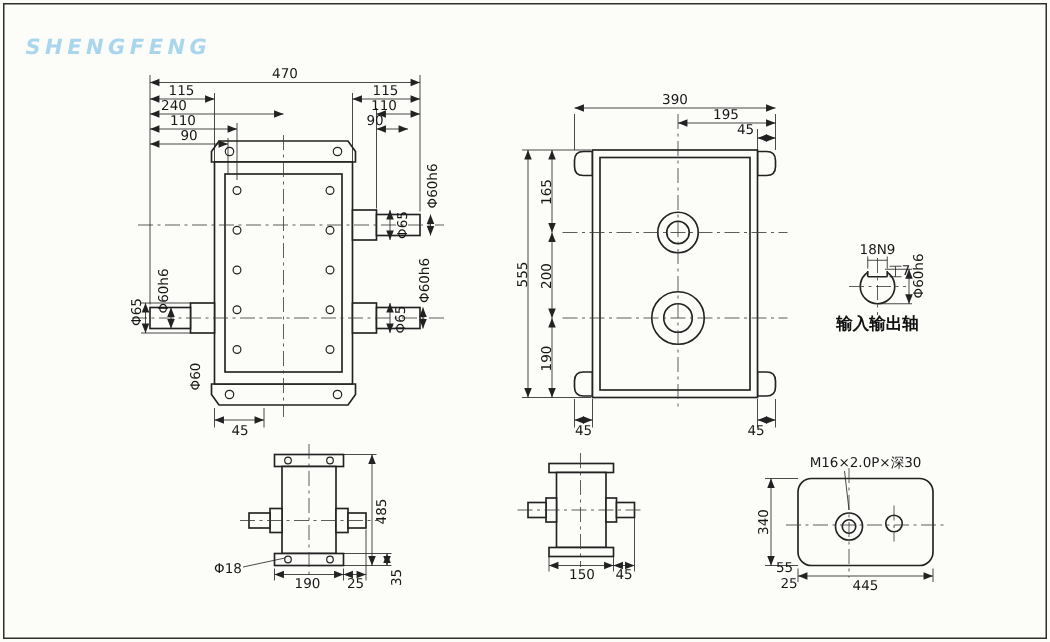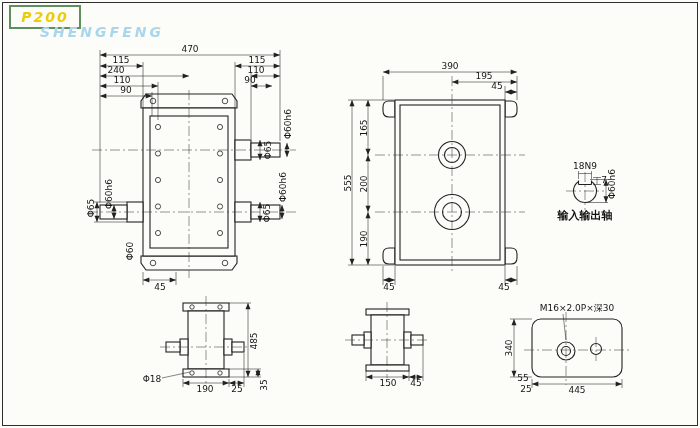--- a/index.html
+++ b/index.html
@@ -14,42 +14,39 @@
     border:1.5px solid #2e2e2e; pointer-events:none;
   }
   .model-box {
     position:absolute; left:9px; top:5px; width:68px; height:20px;
     border:2.5px solid var(--box_border,#5f8f5f);
     display:flex; align-items:center; justify-content:center;
     font-weight:bold; font-style:italic; font-size:14px; letter-spacing:2px;
     color:var(--model_color,#eccb0a); background:transparent;
   }
   .brand {
-    position:absolute; left:40px; top:24px;
+    position:absolute; left:17px; top:24px;
     font-weight:bold; font-style:italic; font-size:14px; letter-spacing:3px;
     color:var(--brand_color,#a9d6ec);
   }
   svg.drawing { position:absolute; left:0; top:0; }
   .ol  { fill:var(--paper,#fcfcf9); stroke:#222; stroke-width:1.1; }
   .oln { fill:none; stroke:#222; stroke-width:1.1; }
   .t   { fill:none; stroke:#222; stroke-width:0.55; }
   .cl  { fill:none; stroke:#3a3a3a; stroke-width:0.55; stroke-dasharray:10 3 2 3; }
   .hole{ fill:var(--paper,#fcfcf9); stroke:#222; stroke-width:0.8; }
   .msk { fill:var(--paper,#fcfcf9); stroke:none; }
   text.d   { font-size:9px; fill:#161616; text-anchor:middle; font-family:"DejaVu Sans",sans-serif; }
   text.cap { font-size:11px; font-weight:bold; fill:#111; text-anchor:middle; font-family:"DejaVu Sans",sans-serif; }
 </style>
 </head>
 <body>
 
 <div class="page">
   <div class="frame"></div>
-  <div class="model-box">
-    <span>P200</span>
-  </div>
   <div class="brand">SHENGFENG</div>
 
   <svg class="drawing" width="700" height="428" viewBox="0 0 700 428">
     <defs>
       <marker id="arr" viewBox="0 0 10 10" refX="9.5" refY="5" markerWidth="9" markerHeight="7" orient="auto-start-reverse" markerUnits="userSpaceOnUse">
         <path d="M0.5,1.4 L9.5,5 L0.5,8.6 z" fill="#222"></path>
       </marker>
     </defs>
 
     <g>

